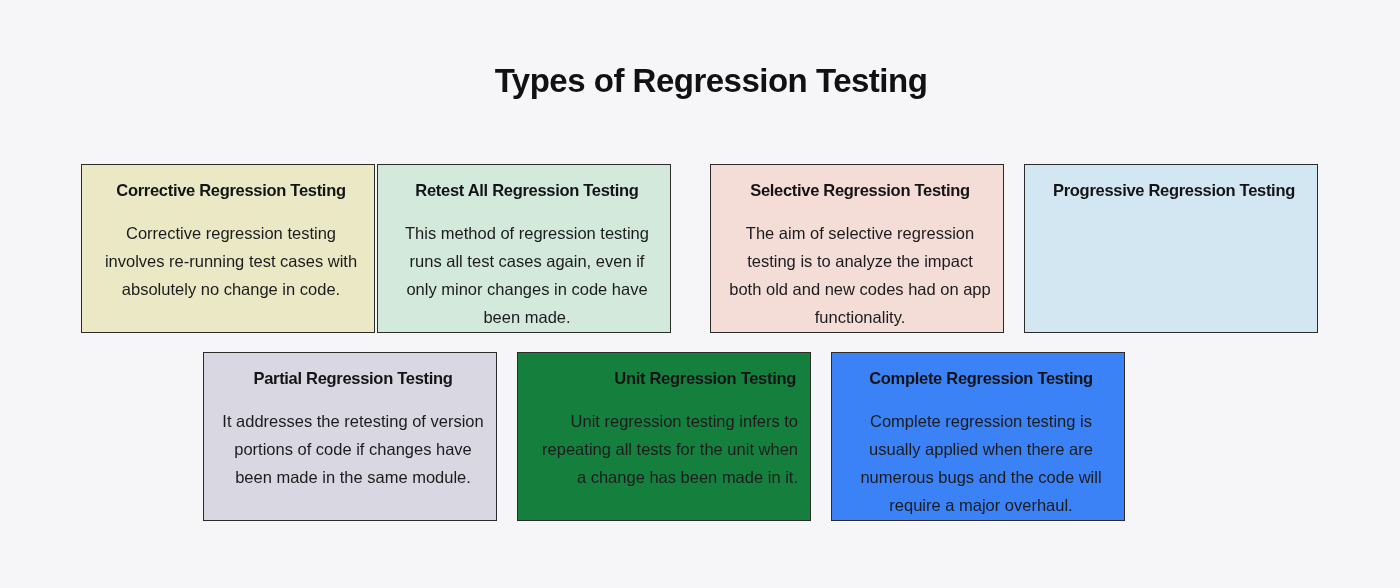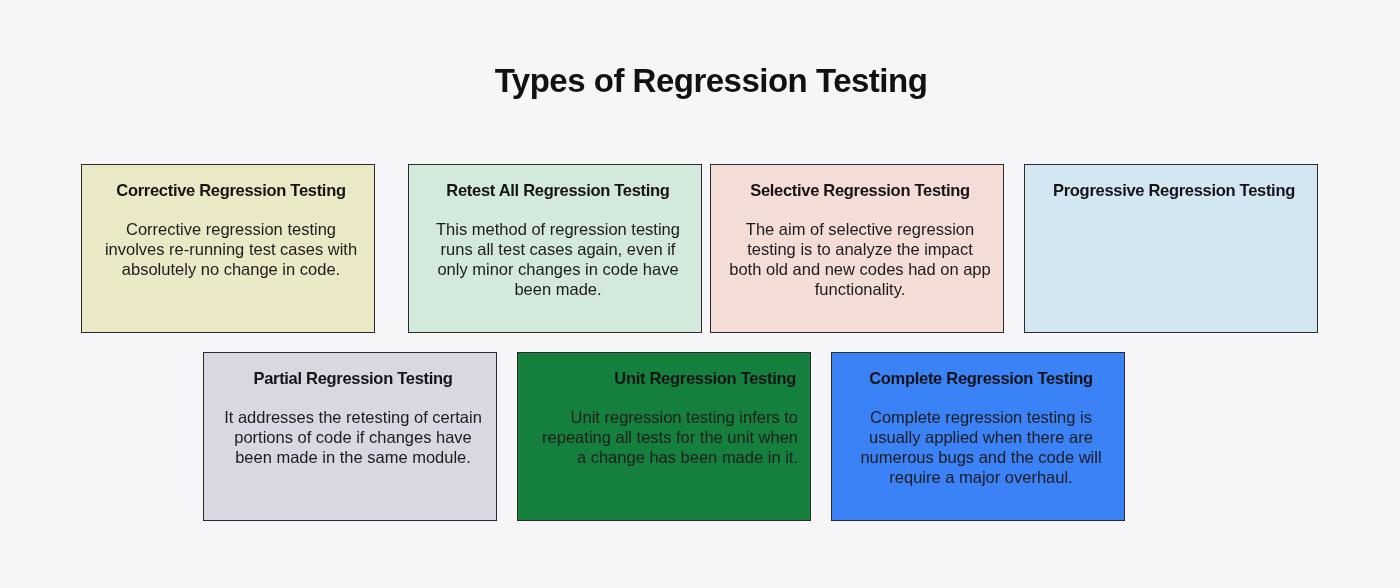--- a/index.html
+++ b/index.html
@@ -45,26 +45,26 @@
     padding: 0 2px;
     font-size: 16.5px;
     line-height: 21px;
     font-weight: 700;
     letter-spacing: -0.3px;
     color: #141416;
   }
   .card p {
     margin: 0;
     font-size: 16.5px;
-    line-height: 20px;
+    line-height: 28px;
     color: #1c1c1e;
   }
   
   .pos-0 { left: 81px;   top: 164px; }
-  .pos-1 { left: 408px;  top: 164px; }
+  .pos-1 { left: 377px;  top: 164px; }
   .pos-2 { left: 710px;  top: 164px; }
   .pos-3 { left: 1024px; top: 164px; }
   
   .pos-4 { left: 203px;  top: 352px; }
   .pos-5 { left: 517px;  top: 352px; }
   .pos-6 { left: 831px;  top: 352px; }
 </style>
 </head>
 <body>
 
@@ -86,21 +86,21 @@
     <h2>Selective Regression Testing</h2>
     <p>The aim of selective regression testing is to analyze the impact both old and new codes had on app functionality.</p>
   </article>
 
   <article class="card pos-3" style="background-color: rgb(211, 231, 242);">
     <h2>Progressive Regression Testing</h2>
   </article>
 
   <article class="card pos-4" style="background-color: rgb(217, 215, 225);">
     <h2>Partial Regression Testing</h2>
-    <p>It addresses the retesting of certain portions of code if changes have been made in the same module.</p>
+    <p>It addresses the retesting of version portions of code if changes have been made in the same module.</p>
   </article>
 
   <article class="card pos-5" style="background-color: #15803d; text-align: right;">
     <h2>Unit Regression Testing</h2>
     <p>Unit regression testing infers to repeating all tests for the unit when a change has been made in it.</p>
   </article>
 
   <article class="card pos-6" style="background-color: #3b82f6;">
     <h2>Complete Regression Testing</h2>
     <p>Complete regression testing is usually applied when there are numerous bugs and the code will require a major overhaul.</p>

